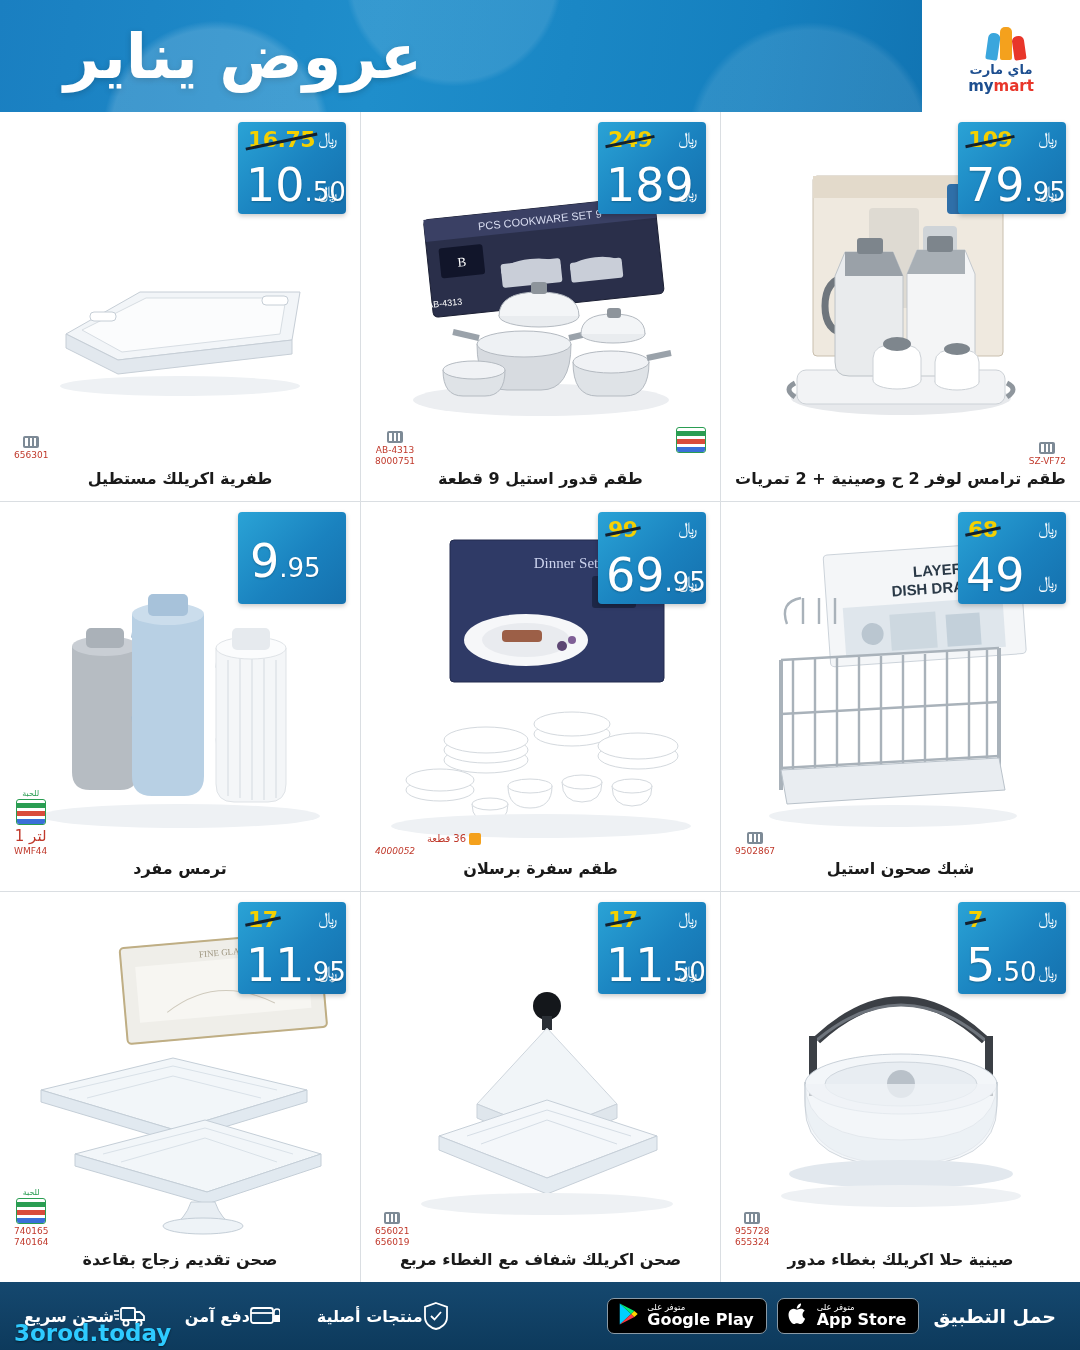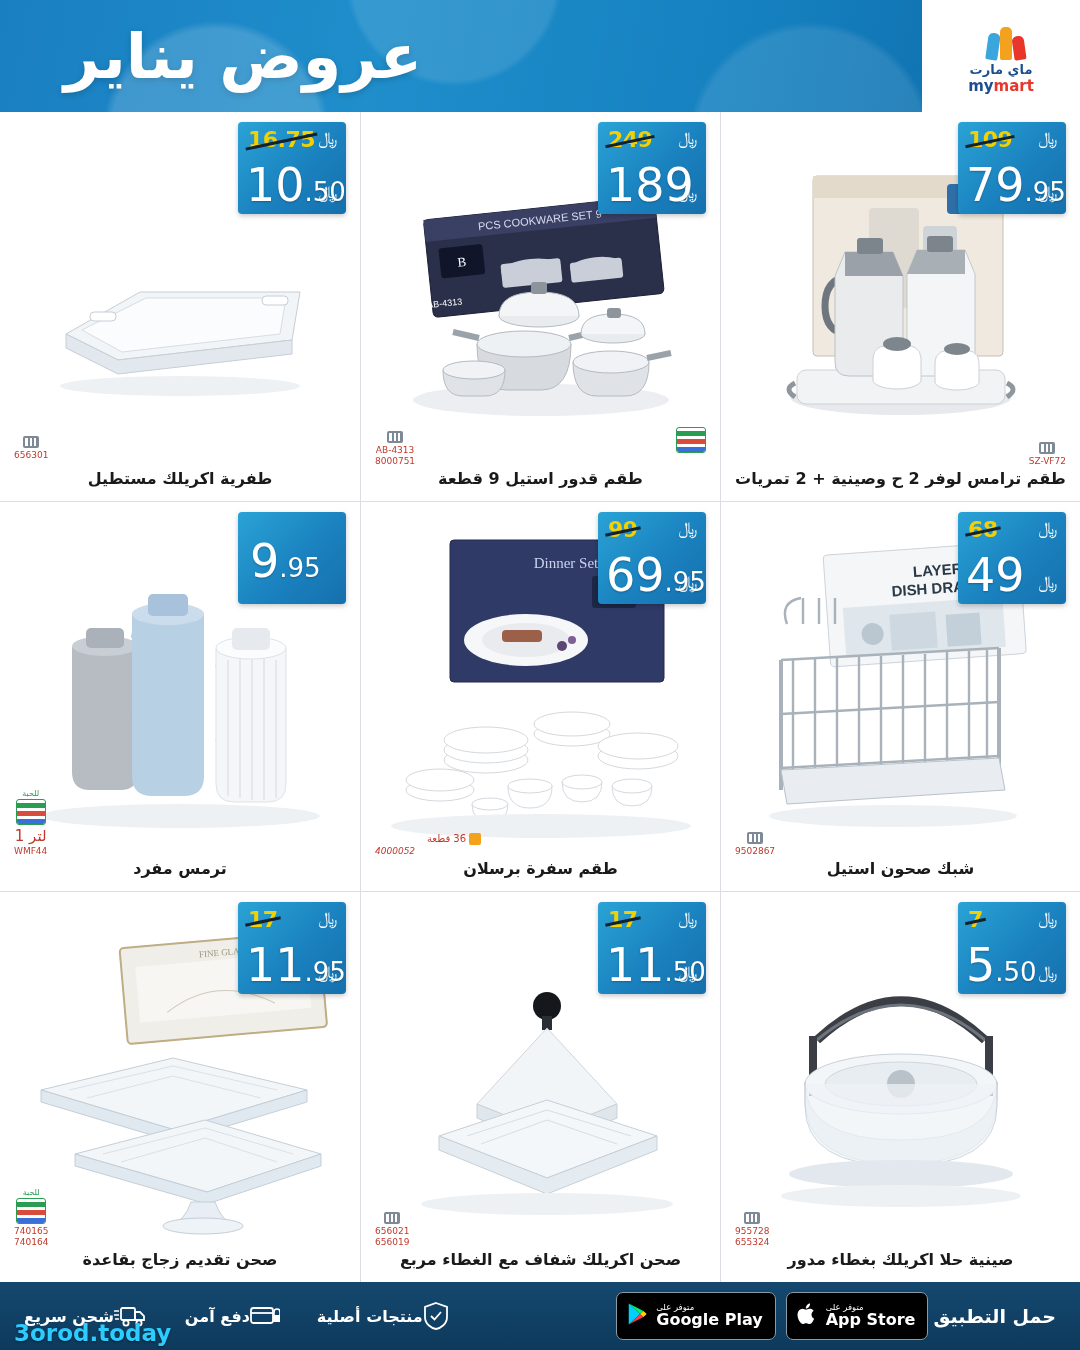--- a/index.html
+++ b/index.html
@@ -227,30 +227,30 @@
     position: absolute;
     bottom: 0; left: 0;
     width: 1080px; height: 68px;
     background: linear-gradient(180deg, #15486f 0%, #0d3a5c 100%);
     display: flex; align-items: center;
     padding: 0 24px;
     color: #fff;
   }
   .foot-app {
     font-size: 19px; font-weight: bold;
-    margin-left: 5px;
+    margin-left: 14px;
     white-space: nowrap;
     text-align: center;
   }
   .store-btn {
     display: flex; align-items: center;
     background: #000;
     border: 1px solid #8a9aa6;
     border-radius: 7px;
-    height: 48px;
+    height: 36px;
     padding: 0 12px 0 9px;
     margin-left: 10px;
     direction: ltr;
   }
   .store-btn .ico { margin-right: 8px; }
   .store-btn .txt { line-height: 1.05; }
   .store-btn .small { font-size: 8.5px; display: block; }
   .store-btn .big { font-size: 16px; font-weight: bold; display: block; }
   .foot-feat {
     display: flex; align-items: center;

